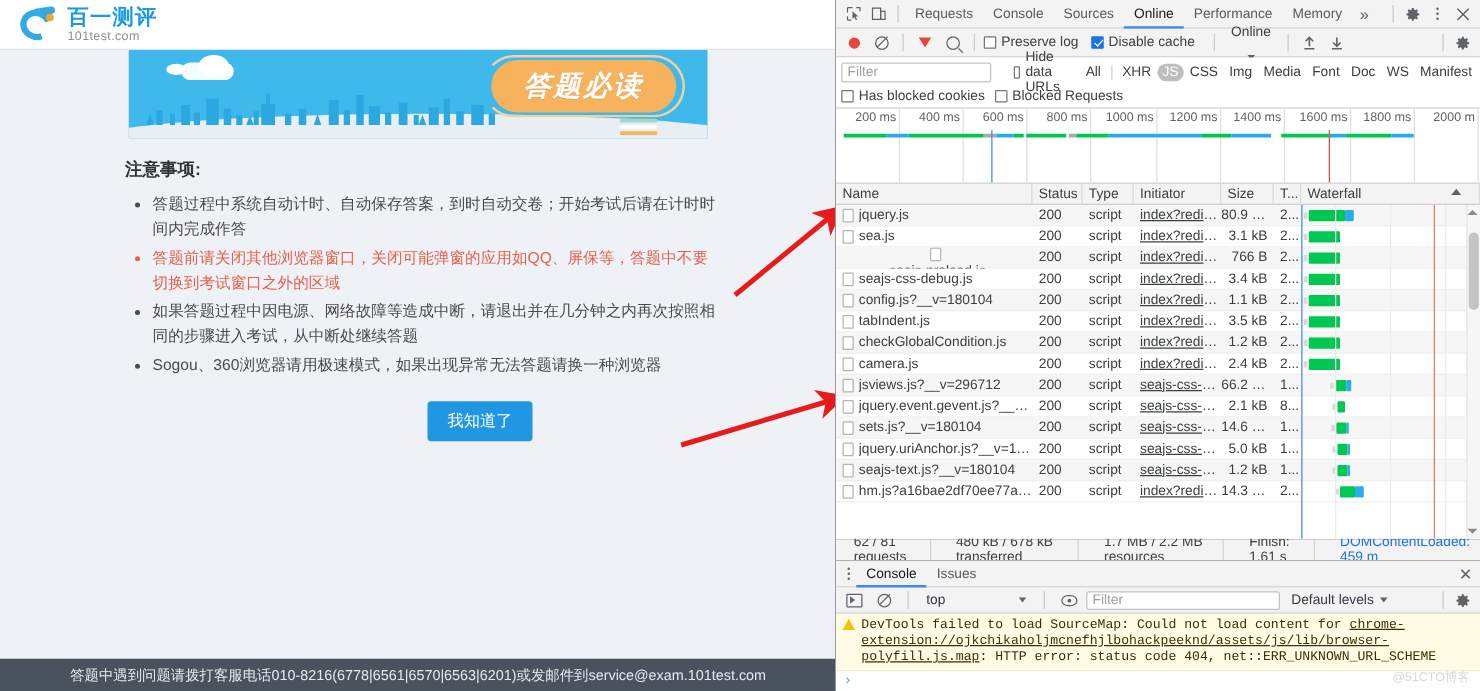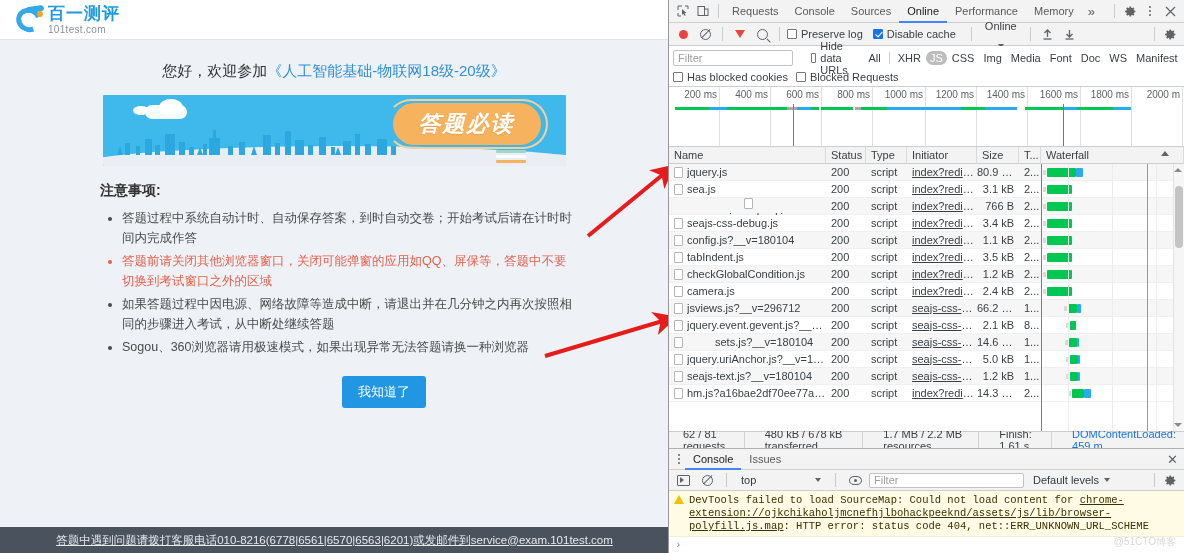--- a/index.html
+++ b/index.html
@@ -7,21 +7,21 @@
   body {
     width:1184px; height:553px;
     font-family:"Liberation Sans", sans-serif;
     background:#fff; overflow:hidden; position:relative;
   }
   .root { display:flex; width:1184px; height:553px; }
 
   
   .page { width:669px; height:553px; position:relative; background:#eef2f7; border-right:1px solid #999; overflow:hidden; }
   .page-header { height:40px; background:#fff; display:flex; align-items:center; padding-left:14px; border-bottom:1px solid #e4e4e4; }
-  .logo-wrap { display:flex; align-items:center; gap:0; }
+  .logo-wrap { display:flex; align-items:center; gap:6px; }
   .logo-mark { width:34px; height:30px; position:relative; }
   .logo-mark .swoosh {
     position:absolute; left:2px; top:3px; width:26px; height:24px;
     border:5px solid #35a9e8; border-radius:50%;
     border-top-color:#35a9e8; border-right-color:transparent;
     transform:rotate(24deg);
   }
   .logo-mark .tail {
     position:absolute; left:13px; top:1px; width:17px; height:6px;
     background:#35a9e8; border-radius:3px 6px 6px 2px; transform:rotate(-8deg);
@@ -69,21 +69,21 @@
   .notice li.warn { color:#e8604c; }
   .confirm-wrap { text-align:center; padding-top:16px; }
   .confirm-btn {
     display:inline-block; background:#2196e3; color:#fff; border:none;
     font-size:13px; padding:7px 16px; border-radius:3px; cursor:pointer;
     font-family:"Liberation Sans", sans-serif;
   }
   .page-footer {
     position:absolute; left:0; bottom:0; width:669px; height:26px;
     background:#4a525e; color:#e6e9ed; font-size:11.5px;
-    display:flex; align-items:center; justify-content:center;text-decoration:underline;
+    display:flex; align-items:center; justify-content:center;
   }
   .arrow-svg { position:absolute; left:0; top:0; width:669px; height:553px; pointer-events:none; }
 
   
   .devtools { width:515px; height:553px; background:#fff; font-size:11px; color:#303942; position:relative; display:flex; flex-direction:column; }
   .dt-topbar { height:23px; display:flex; align-items:center; border-bottom:1px solid #cdcdcd; background:#f3f3f3; padding:0 4px; }
   .dt-icon-btn { width:20px; height:19px; display:flex; align-items:center; justify-content:center; cursor:pointer; }
   .dt-sep { width:1px; height:14px; background:#cacaca; margin:0 5px; }
   .dt-tabs { display:flex; align-items:center; height:23px; }
   .dt-tab { padding:0 8px; height:23px; line-height:23px; cursor:pointer; color:#5a5a5a; font-size:11px; white-space:nowrap; }
@@ -199,23 +199,20 @@
             <div class="tail"></div>
             <div class="dot"></div>
         </div>
         <div class="logo-text">
           <div class="logo-cn">百一测评</div>
           <div class="logo-en">101test.com</div>
         </div>
       </div>
     </div>
 
-    <div class="welcome">
-      <span>您好，欢迎参加</span><span class="course">《人工智能基础-物联网18级-20级》</span>
-    </div>
 
     <div class="banner">
       <div class="ground"></div>
       <svg class="skyline" viewBox="0 0 463 30" preserveAspectRatio="none">
         <g fill="#2ba8e0">
           <rect x="22" y="18" width="5" height="12"></rect>
             <rect x="33" y="21" width="4" height="9"></rect>
           <rect x="42" y="14" width="7" height="16"></rect>
             <rect x="52" y="20" width="5" height="10"></rect>
           <rect x="62" y="9" width="10" height="21"></rect>
@@ -637,21 +634,21 @@
             <div class="cell" style="width: 41px;">script</div>
             <div class="cell" style="width: 70px;"><span class="init-link">seajs-css-de...</span></div>
             <div class="cell num" style="width: 42px;">2.1 kB</div>
             <div class="cell" style="width: 22px;">8...</div>
             <div class="wf">
               <div class="wf-q" style="left: 25px;"></div>
               <div class="wf-bar" style="left: 29px; width: 6px; background: rgb(0, 199, 82);"></div>
             </div>
           </div>
           <div class="row">
-            <div class="cell" style="width: 157px; display: flex; align-items: center; gap: 28px;">
+            <div class="cell" style="width: 157px; display: flex; align-items: center;">
               <span class="fileicon"></span>
               <span style="overflow: hidden; text-overflow: ellipsis; white-space: nowrap;">sets.js?__v=180104</span>
             </div>
             <div class="cell" style="width: 40px;">200</div>
             <div class="cell" style="width: 41px;">script</div>
             <div class="cell" style="width: 70px;"><span class="init-link">seajs-css-de...</span></div>
             <div class="cell num" style="width: 42px;">14.6 kB</div>
             <div class="cell" style="width: 22px;">1...</div>
             <div class="wf">
               <div class="wf-q" style="left: 24px;"></div>

